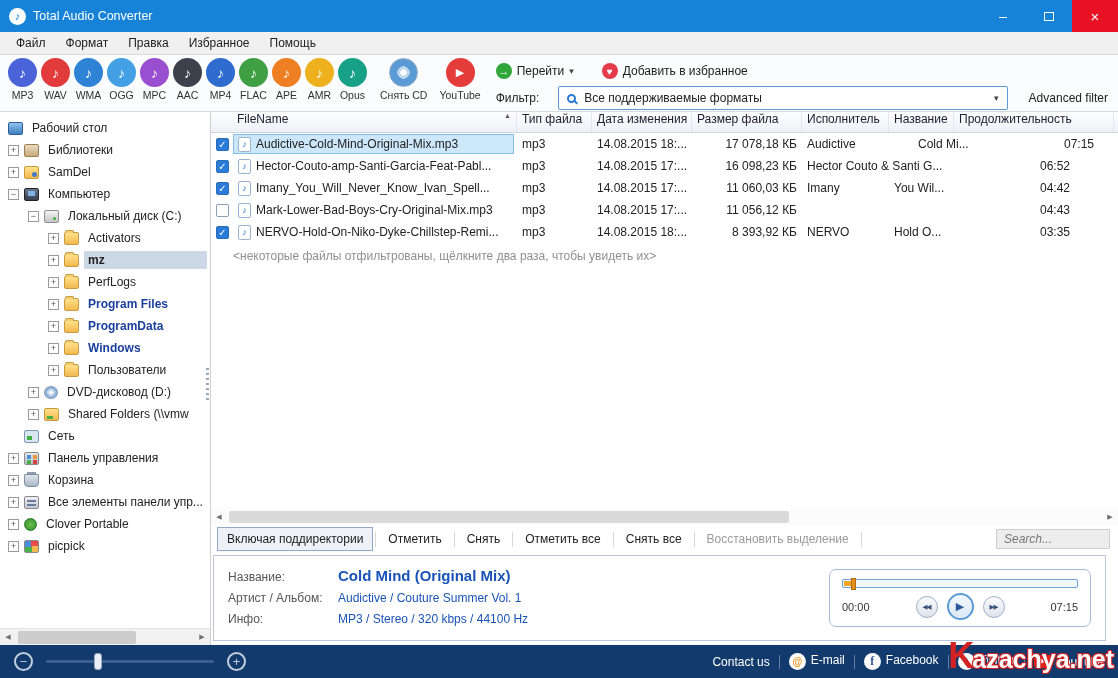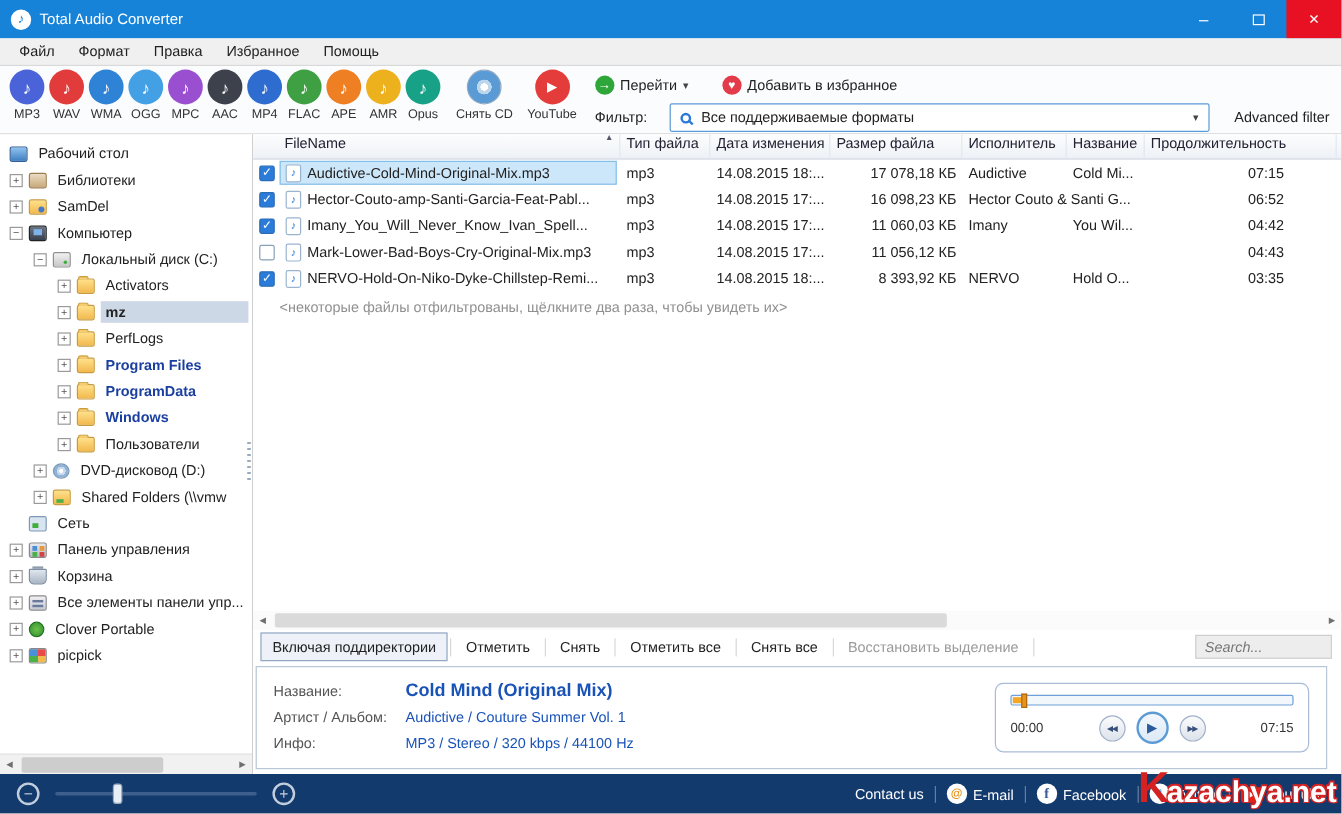--- a/index.html
+++ b/index.html
@@ -138,21 +138,21 @@
   .pbtn.play{width:27px;height:27px;border:2px solid #5b9bd5;background:linear-gradient(#f2f7fc,#dce9f6);font-size:11px;color:#2b5a9a;letter-spacing:0}
 
   
   .statusbar{height:33px;background:#133a6d;display:flex;align-items:center;color:#fff;flex:none;padding:0 14px}
   .zoom{display:flex;align-items:center;gap:13px;width:252px;flex:none}
   .zbtn{width:19px;height:19px;border-radius:50%;border:2px solid #c3cedd;color:#c3cedd;display:flex;align-items:center;justify-content:center;font-size:13px;line-height:1;flex:none}
   .ztrack{width:168px;height:3px;background:#3d5f8e;position:relative;border-radius:2px}
   .zthumb{position:absolute;left:48px;top:-7px;width:8px;height:17px;background:#e8eef6;border:1px solid #9aaabb;border-radius:3px}
   .slinks{margin-left:auto;display:flex;align-items:center;gap:9px}
   .sdiv{width:1px;height:14px;background:rgba(255,255,255,.35)}
-  .slink{display:flex;align-items:flex-end;gap:5px;cursor:pointer;white-space:nowrap}
+  .slink{display:flex;align-items:flex-start;gap:5px;cursor:pointer;white-space:nowrap}
   .li{width:17px;height:17px;border-radius:50%;background:#fff;display:flex;align-items:center;justify-content:center;font-size:10px;font-weight:bold;flex:none}
   .li.email{color:#e8921a}
   .li.facebook{color:#3b5998;font-family:"Liberation Serif",serif;font-size:12px}
   .li.twitter{color:#1da1f2;font-style:italic}
   .li.youtube{border-radius:3px;background:#e62117;color:#fff;width:18px;height:13px;font-size:7px}
 
   .watermark{position:absolute;right:4px;bottom:1px;z-index:40;pointer-events:none;font-weight:bold;font-size:25px;color:#fff;text-shadow:-1px -1px 0 #d42222,1px -1px 0 #d42222,-1px 1px 0 #d42222,1px 1px 0 #d42222;display:flex;align-items:baseline}
   .watermark .wk{font-size:36px;color:#d42222;text-shadow:none;margin-right:-2px}
 </style>
 </head>
@@ -403,21 +403,21 @@
               <span class="cb checked">✓</span>
               <span class="fsel on">
                 <span class="file-icon">♪</span>
                 <span class="fname">Audictive-Cold-Mind-Original-Mix.mp3</span>
               </span>
             </div>
             <div class="td" style="width: 75px;">mp3</div>
             <div class="td" style="width: 100px;">14.08.2015 18:...</div>
             <div class="td num" style="width: 110px;">17 078,18 КБ</div>
             <div class="td artist" style="width: 87px;">Audictive</div>
-            <div class="td" style="width: 65px;">Cold Mi...</div>
+            <div class="td" style="width: 65px; margin-left: 24px;">Cold Mi...</div>
             <div class="td num dur" style="width: 160px;">07:15</div>
           </div>
           <div class="trow">
             <div class="td c-file" style="width: 306px;">
               <span class="cb checked">✓</span>
               <span class="fsel">
                 <span class="file-icon">♪</span>
                 <span class="fname">Hector-Couto-amp-Santi-Garcia-Feat-Pabl...</span>
               </span>
             </div>

